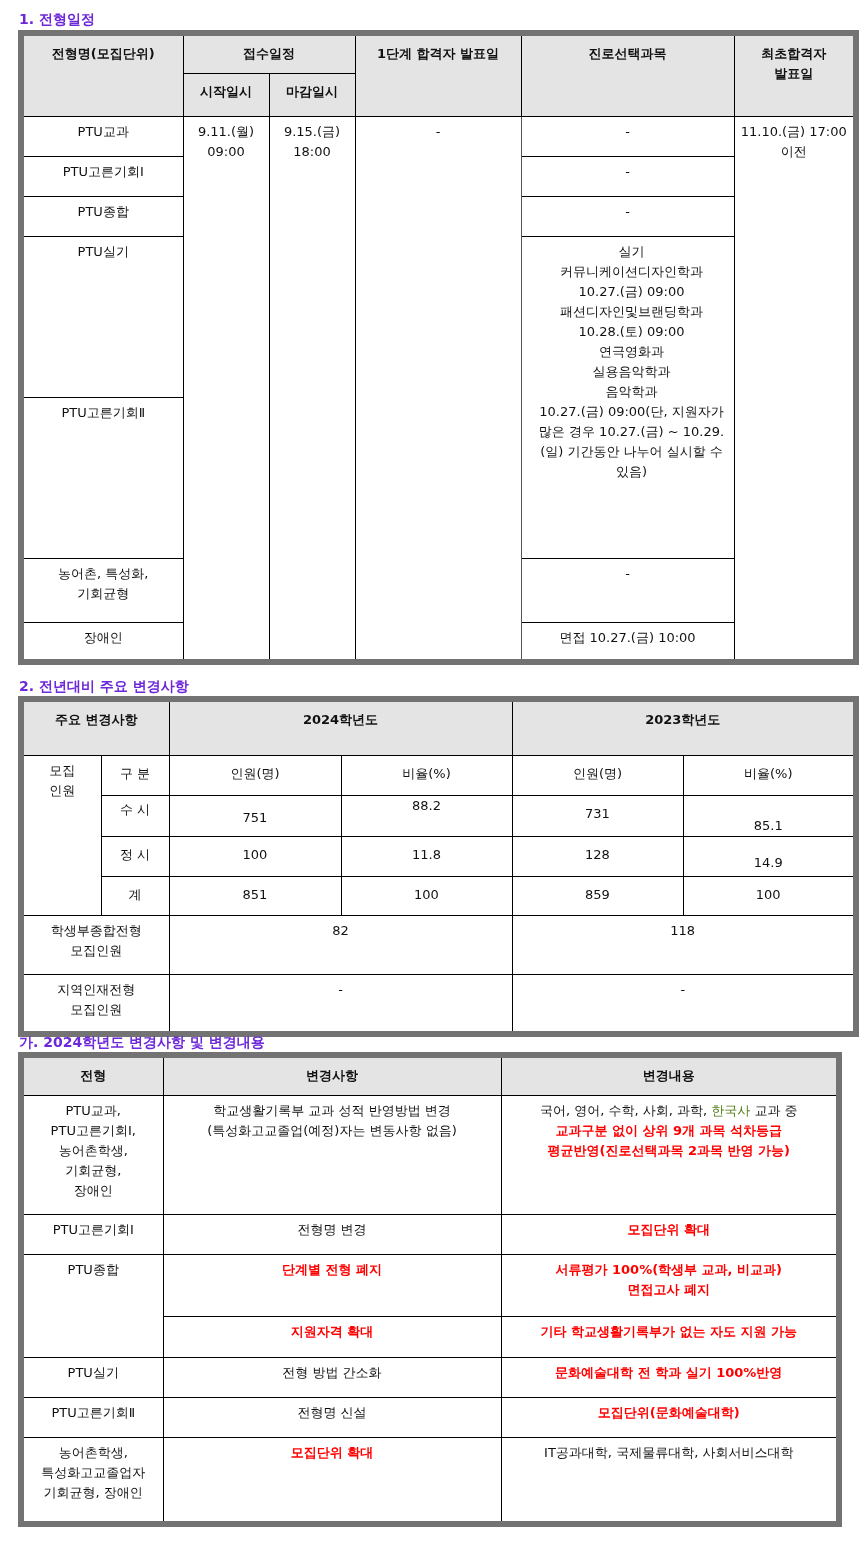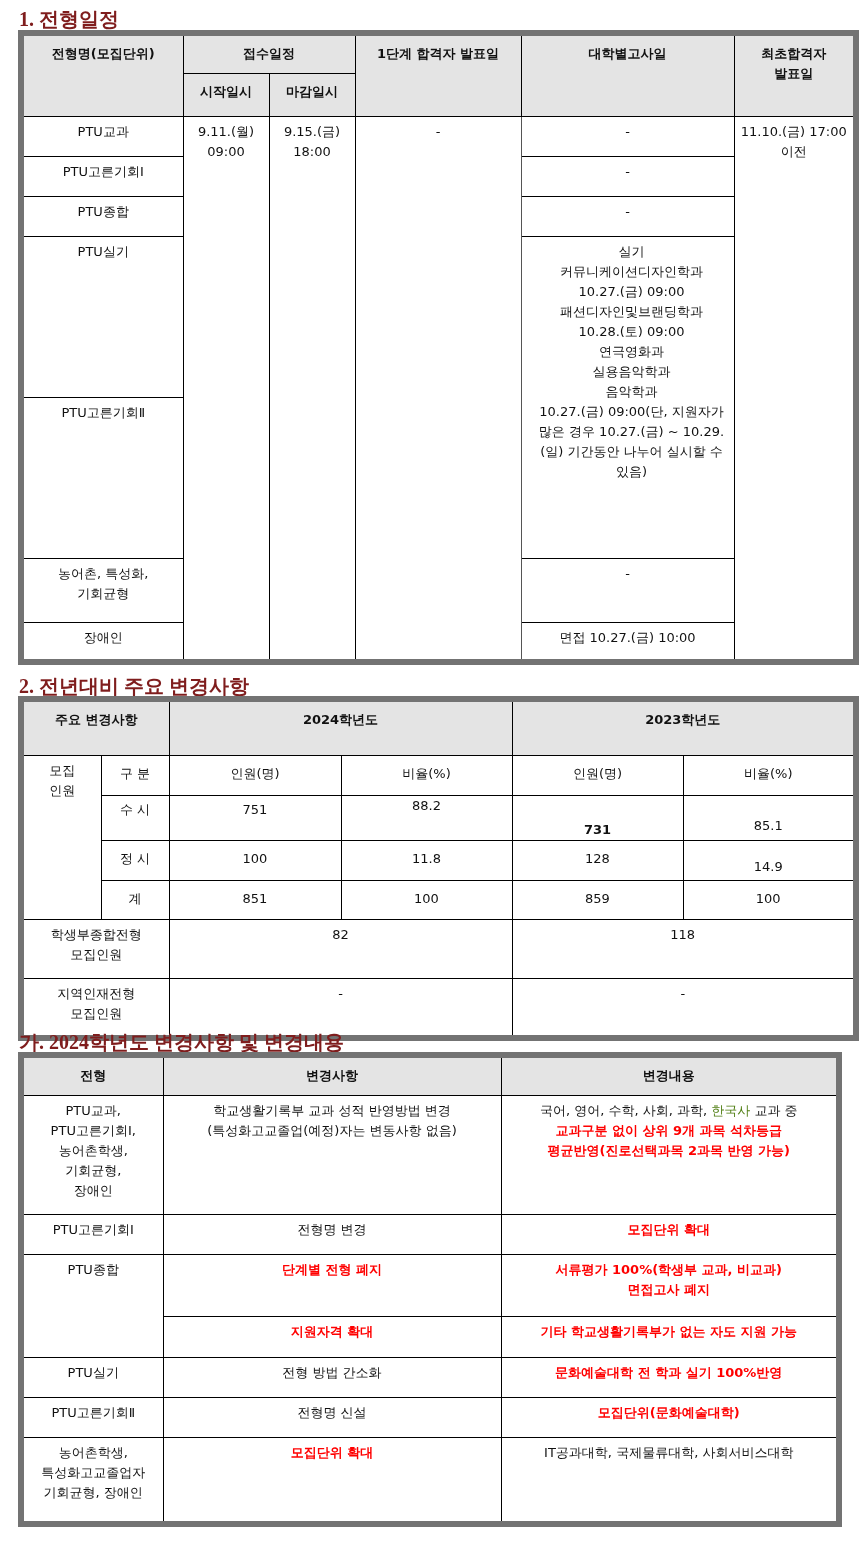--- a/index.html
+++ b/index.html
@@ -2,22 +2,22 @@
 <html><head>
 <meta charset="utf-8">
 <style>
   html, body { margin: 0; padding: 0; background: #ffffff; }
   body {
     width: 866px; height: 1561px; position: relative; overflow: hidden;
     font-family: "DejaVu Sans", "Liberation Sans", sans-serif;
     color: #111111; font-size: 13px;
   }
   .section-title {
-    position: absolute; left: 19px; font-weight: bold; font-size: 20px;
-    letter-spacing: 0px; line-height: 18px; color: #7f1d1d; font-family: Liberation Serif, serif;
+    position: absolute; left: 19px; font-weight: bold; font-size: 14px;
+    letter-spacing: 0px; line-height: 18px; color: #6d28d9;
   }
   table {
     position: absolute; border-collapse: collapse; table-layout: fixed;
     border: 6px solid #737373;
   }
   td, th {
     border: 1px solid #000; padding: 0; vertical-align: top; text-align: center;
     font-size: 13px; line-height: 20px; font-weight: normal; overflow: hidden;
   }
   th { background: #e4e4e4; font-weight: bold; padding-top: 8px; }
@@ -38,21 +38,21 @@
       <col style="width:86px">
     <col style="width:166px">
       <col style="width:213px">
       <col style="width:122px">
   </colgroup>
   <tbody>
       <tr style="height:40px;">
     <th rowspan="2">전형명(모집단위)</th>
     <th colspan="2">접수일정</th>
     <th rowspan="2">1단계 합격자 발표일</th>
-    <th rowspan="2">대학별고사일</th>
+    <th rowspan="2">진로선택과목</th>
     <th rowspan="2" class="pre">최초합격자
 발표일</th>
   </tr>
   <tr style="height:43px;">
     <th>시작일시</th>
     <th>마감일시</th>
   </tr>
   <tr style="height:40px;">
     <td>PTU교과</td>
     <td rowspan="7" class="pre">9.11.(월)
@@ -120,23 +120,23 @@
     <td rowspan="4" class="pre">모집
 인원</td>
     <td style="padding-top:8px;">구 분</td>
     <td style="padding-top:8px;">인원(명)</td>
     <td style="padding-top:8px;">비율(%)</td>
     <td style="padding-top:8px;">인원(명)</td>
     <td style="padding-top:8px;">비율(%)</td>
   </tr>
   <tr style="height:40px;">
     <td style="padding-top:4px;">수 시</td>
-    <td style="padding-top:4px;">751</td>
+    <td style="padding-top:12px;">751</td>
     <td style="padding-top:0;">88.2</td>
-    <td style="padding-top:24px;font-weight:bold;">731</td>
+    <td style="padding-top:8px;">731</td>
     <td style="padding-top:20px;">85.1</td>
   </tr>
   <tr style="height:40px;">
     <td style="padding-top:8px;">정 시</td>
     <td style="padding-top:8px;">100</td>
     <td style="padding-top:8px;">11.8</td>
     <td style="padding-top:8px;">128</td>
     <td style="padding-top:16px;">14.9</td>
   </tr>
   <tr style="height:39px;">

